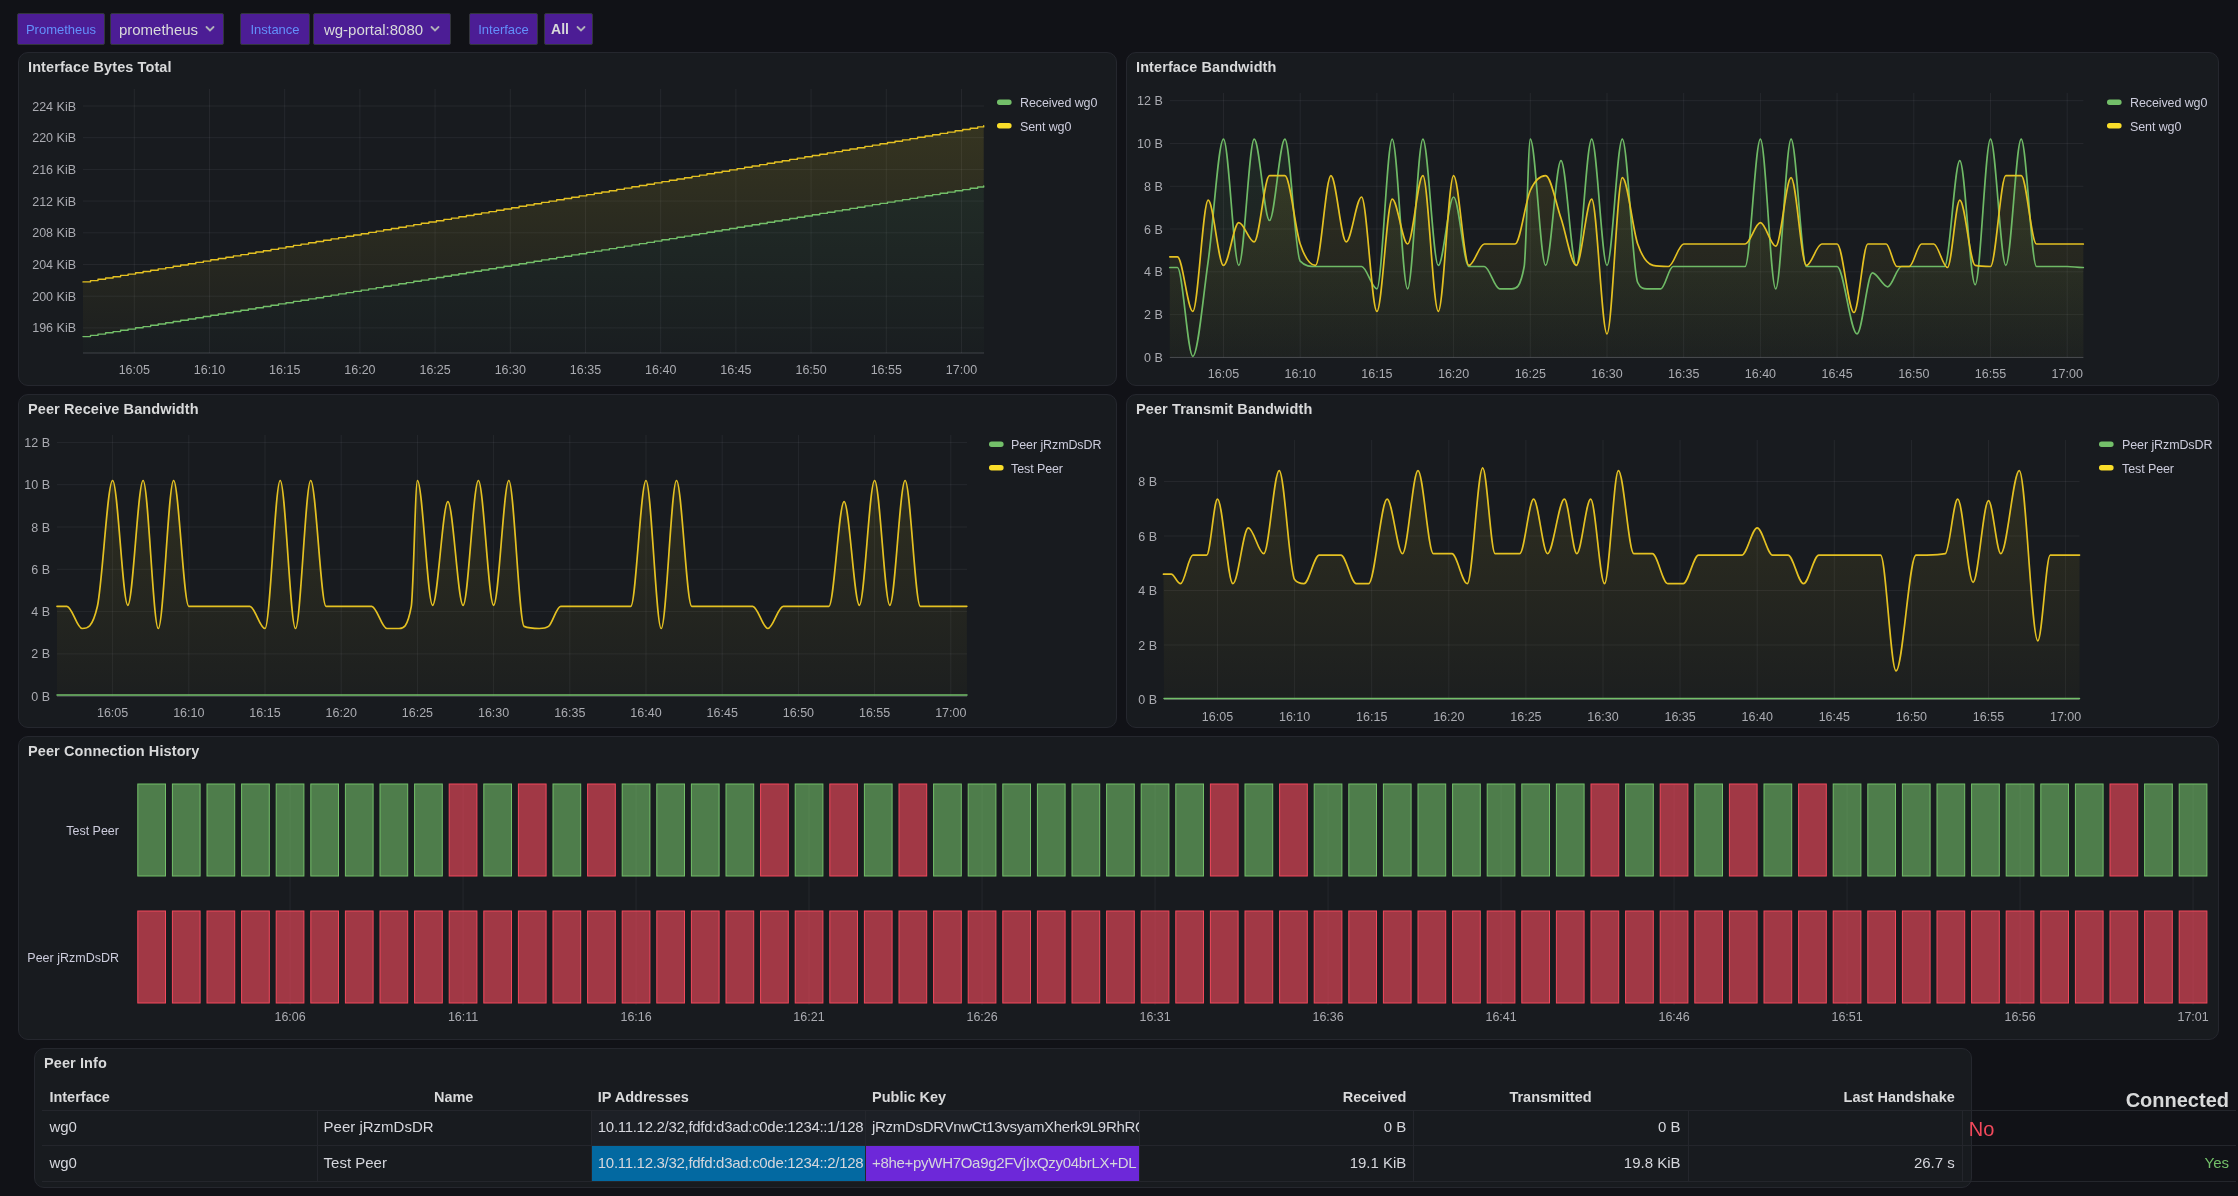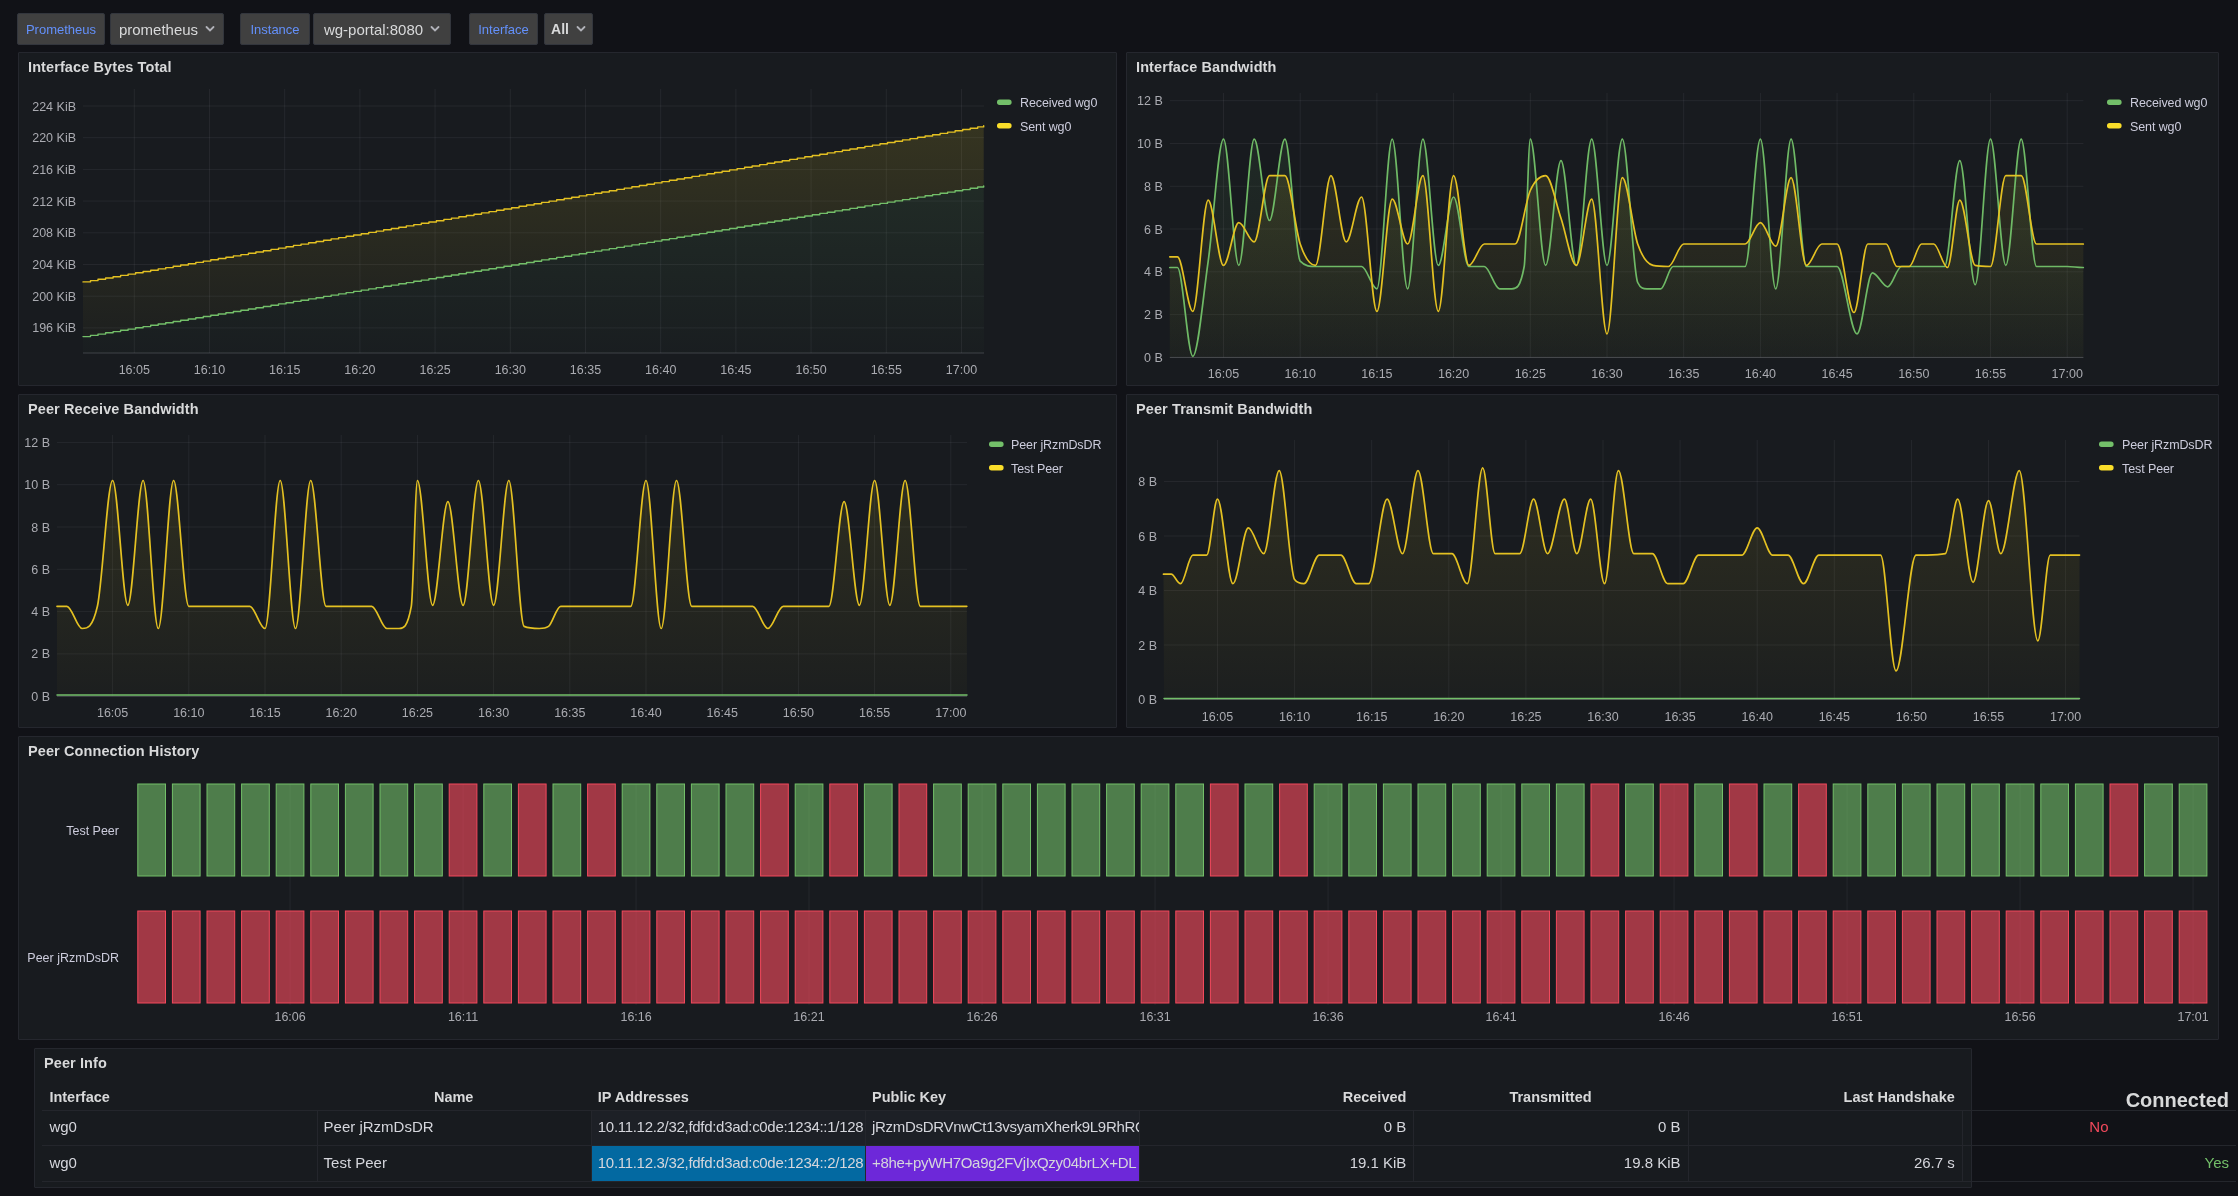--- a/index.html
+++ b/index.html
@@ -1,17 +1,17 @@
 <!DOCTYPE html>
 <html><head><meta charset="utf-8"><style>
 html,body{margin:0;padding:0;background:#111217;width:2238px;height:1196px;overflow:hidden;
 font-family:"Liberation Sans", sans-serif;-webkit-font-smoothing:antialiased}
-.panel{position:absolute;background:#181b1f;border:1px solid #25272e;border-radius:1px;box-sizing:border-box}
+.panel{position:absolute;background:#181b1f;border:1px solid #25272e;border-radius:10px;box-sizing:border-box}
 .ptitle{position:absolute;left:9px;top:6px;font-size:14.5px;font-weight:700;color:#d8d9da;letter-spacing:.1px}
-.ctrl{position:absolute;top:13px;height:32px;background:#404040;border:1px solid #33363d;border-radius:2px;
+.ctrl{position:absolute;top:13px;height:32px;background:#4c1d95;border:1px solid #33363d;border-radius:2px;
 box-sizing:border-box;display:flex;align-items:center;justify-content:center}
 .clabel{color:#6390fb;font-size:13px;font-weight:500}
 .cval{color:#d8d9da;font-size:15px;font-weight:500}
 .chev{margin-left:7px;width:10px;height:10px}
 svg text{font-family:"Liberation Sans", sans-serif}
 </style></head><body>
 
 <div class="ctrl" style="left:17px;width:88px">
     <span class="clabel">Prometheus</span>
   </div>
@@ -460,21 +460,21 @@
     <div style="position:absolute;left:1378.4px;top:37px;width:274.2px;height:23.5px;box-sizing:border-box;padding:3px 7px 0 7px;font-size:14.5px;font-weight:700;color:#d8d9da;text-align:center;overflow:hidden;white-space:nowrap">Transmitted</div>
     <div style="position:absolute;left:1652.6px;top:37px;width:274.2px;height:23.5px;box-sizing:border-box;padding:3px 7px 0 7px;font-size:14.5px;font-weight:700;color:#d8d9da;text-align:right;overflow:hidden;white-space:nowrap">Last Handshake</div>
     <div style="position:absolute;left:1926.8px;top:37px;width:274.2px;height:23.5px;box-sizing:border-box;padding:3px 7px 0 7px;font-size:20px;font-weight:700;color:#d8d9da;text-align:right;overflow:hidden;white-space:nowrap">Connected</div>
     <div style="position:absolute;left:7.4px;top:60.5px;width:274.2px;height:35.5px;box-sizing:border-box;padding:8.5px 7px 0 7px;font-size:15px;color:#d5d6dc;text-align:left;overflow:hidden;white-space:nowrap">wg0</div>
     <div style="position:absolute;left:281.6px;top:60.5px;width:274.2px;height:35.5px;box-sizing:border-box;padding:8.5px 7px 0 7px;font-size:15px;color:#d5d6dc;text-align:left;overflow:hidden;white-space:nowrap">Peer jRzmDsDR</div>
     <div style="position:absolute;left:555.8px;top:60.5px;width:274.2px;height:35.5px;box-sizing:border-box;background:#1d2026;letter-spacing:-0.3px;padding:8.5px 7px 0 7px;font-size:15px;color:#d5d6dc;text-align:center;overflow:hidden;white-space:nowrap">10.11.12.2/32,fdfd:d3ad:c0de:1234::1/128</div>
     <div style="position:absolute;left:830.0px;top:60.5px;width:274.2px;height:35.5px;box-sizing:border-box;background:#1d2026;letter-spacing:-0.3px;padding:8.5px 7px 0 7px;font-size:15px;color:#d5d6dc;text-align:left;overflow:hidden;white-space:nowrap">jRzmDsDRVnwCt13vsyamXherk9L9RhRQ</div>
     <div style="position:absolute;left:1104.2px;top:60.5px;width:274.2px;height:35.5px;box-sizing:border-box;padding:8.5px 7px 0 7px;font-size:15px;color:#d5d6dc;text-align:right;overflow:hidden;white-space:nowrap">0 B</div>
     <div style="position:absolute;left:1378.4px;top:60.5px;width:274.2px;height:35.5px;box-sizing:border-box;padding:8.5px 7px 0 7px;font-size:15px;color:#d5d6dc;text-align:right;overflow:hidden;white-space:nowrap">0 B</div>
     <div style="position:absolute;left:1652.6px;top:60.5px;width:274.2px;height:35.5px;box-sizing:border-box;padding:8.5px 7px 0 7px;font-size:15px;color:#d5d6dc;text-align:right;overflow:hidden;white-space:nowrap"></div>
-    <div style="position:absolute;left:1926.8px;top:60.5px;width:274.2px;height:35.5px;box-sizing:border-box;padding:8.5px 7px 0 7px;font-size:15px;color:#d5d6dc;text-align:center;overflow:hidden;white-space:nowrap"><span style="color:#f2495c">No</span></div>
+    <div style="position:absolute;left:1926.8px;top:60.5px;width:274.2px;height:35.5px;box-sizing:border-box;padding:8.5px 7px 0 7px;font-size:20px;color:#d5d6dc;text-align:left;overflow:hidden;white-space:nowrap"><span style="color:#f2495c">No</span></div>
     <div style="position:absolute;left:7.4px;top:96.0px;width:274.2px;height:35.5px;box-sizing:border-box;padding:8.5px 7px 0 7px;font-size:15px;color:#d5d6dc;text-align:left;overflow:hidden;white-space:nowrap">wg0</div>
     <div style="position:absolute;left:281.6px;top:96.0px;width:274.2px;height:35.5px;box-sizing:border-box;padding:8.5px 7px 0 7px;font-size:15px;color:#d5d6dc;text-align:left;overflow:hidden;white-space:nowrap">Test Peer</div>
     <div style="position:absolute;left:555.8px;top:96.0px;width:274.2px;height:35.5px;box-sizing:border-box;background:#0369a1;letter-spacing:-0.3px;padding:8.5px 7px 0 7px;font-size:15px;color:#d5d6dc;text-align:left;overflow:hidden;white-space:nowrap">10.11.12.3/32,fdfd:d3ad:c0de:1234::2/128</div>
     <div style="position:absolute;left:830.0px;top:96.0px;width:274.2px;height:35.5px;box-sizing:border-box;background:#6d28d9;letter-spacing:-0.3px;padding:8.5px 7px 0 7px;font-size:15px;color:#d5d6dc;text-align:left;overflow:hidden;white-space:nowrap">+8he+pyWH7Oa9g2FVjIxQzy04brLX+DL</div>
     <div style="position:absolute;left:1104.2px;top:96.0px;width:274.2px;height:35.5px;box-sizing:border-box;padding:8.5px 7px 0 7px;font-size:15px;color:#d5d6dc;text-align:right;overflow:hidden;white-space:nowrap">19.1 KiB</div>
     <div style="position:absolute;left:1378.4px;top:96.0px;width:274.2px;height:35.5px;box-sizing:border-box;padding:8.5px 7px 0 7px;font-size:15px;color:#d5d6dc;text-align:right;overflow:hidden;white-space:nowrap">19.8 KiB</div>
     <div style="position:absolute;left:1652.6px;top:96.0px;width:274.2px;height:35.5px;box-sizing:border-box;padding:8.5px 7px 0 7px;font-size:15px;color:#d5d6dc;text-align:right;overflow:hidden;white-space:nowrap">26.7 s</div>
     <div style="position:absolute;left:1926.8px;top:96.0px;width:274.2px;height:35.5px;box-sizing:border-box;padding:8.5px 7px 0 7px;font-size:15px;color:#d5d6dc;text-align:right;overflow:hidden;white-space:nowrap"><span style="color:#73bf69">Yes</span></div>
     <div style="position:absolute;left:7px;top:60.5px;width:2194px;height:1px;background:#24262c"></div>
     <div style="position:absolute;left:7px;top:96px;width:2194px;height:1px;background:#24262c"></div>

